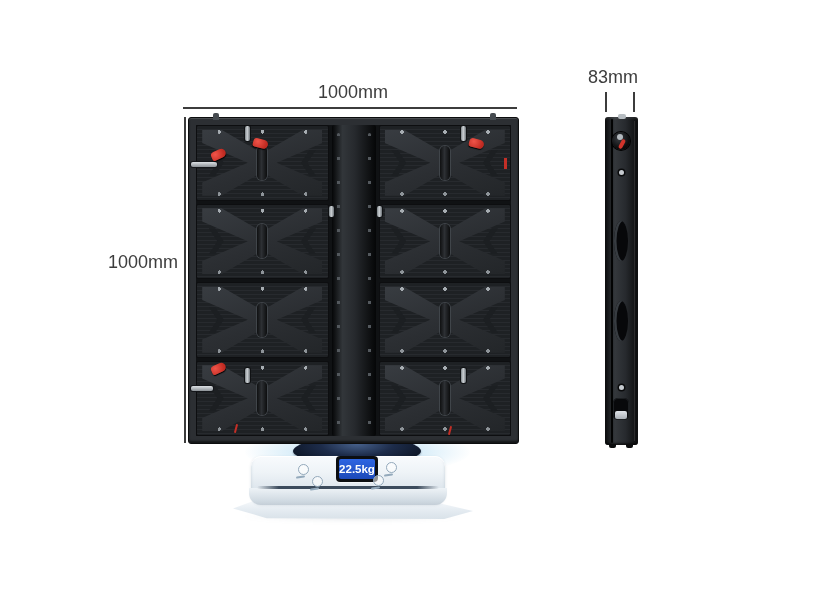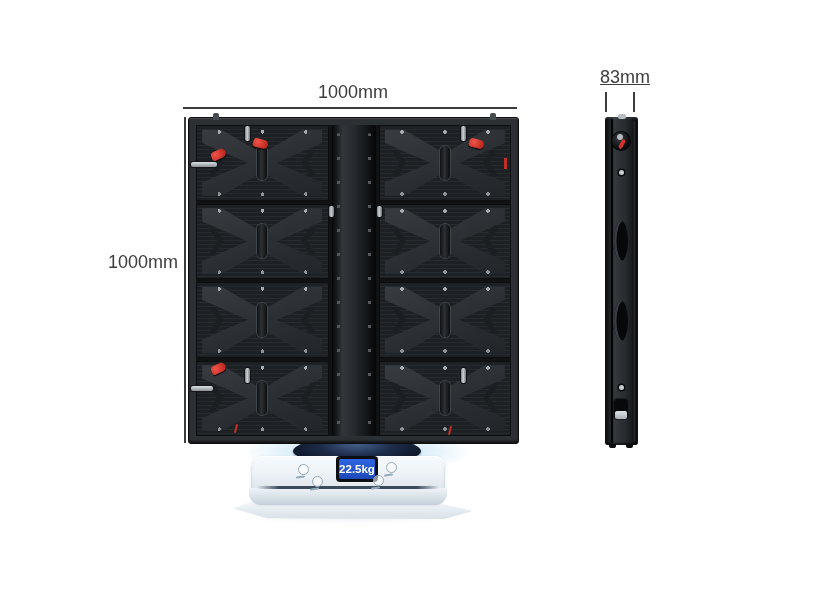--- a/index.html
+++ b/index.html
@@ -4,21 +4,21 @@
 <style>
   html,body{margin:0;padding:0;background:#fff;}
   .stage{position:relative;width:840px;height:600px;background:#fff;overflow:hidden;
          font-family:"Liberation Sans", sans-serif;}
   .abs{position:absolute;}
 
   
   .dim-label{color:#3d3d3d;font-size:18px;line-height:20px;}
   .dim-top{left:310px;top:82px;width:86px;text-align:center;}
   .dim-left{left:96px;top:252px;width:82px;text-align:right;}
-  .dim-depth{left:588px;top:67px;width:62px;text-align:right;text-decoration:underline;}
+  .dim-depth{left:588px;top:67px;width:62px;text-align:left;}
   .line{background:#3c3c3c;}
   .line-top{left:183px;top:107px;width:334px;height:2px;}
   .line-left{left:184px;top:117px;width:2px;height:326px;}
   .tick-d1{left:605px;top:92px;width:2px;height:20px;}
   .tick-d2{left:633px;top:92px;width:2px;height:20px;}
 
   
   .panel-front{left:188px;top:117px;width:329px;height:325px;background:#2c2f33;
     border:1px solid #0c0d0e;border-radius:3px;z-index:5;
     box-shadow:inset 0 1px 0 rgba(255,255,255,.14), inset 0 -2px 2px rgba(0,0,0,.55);}

